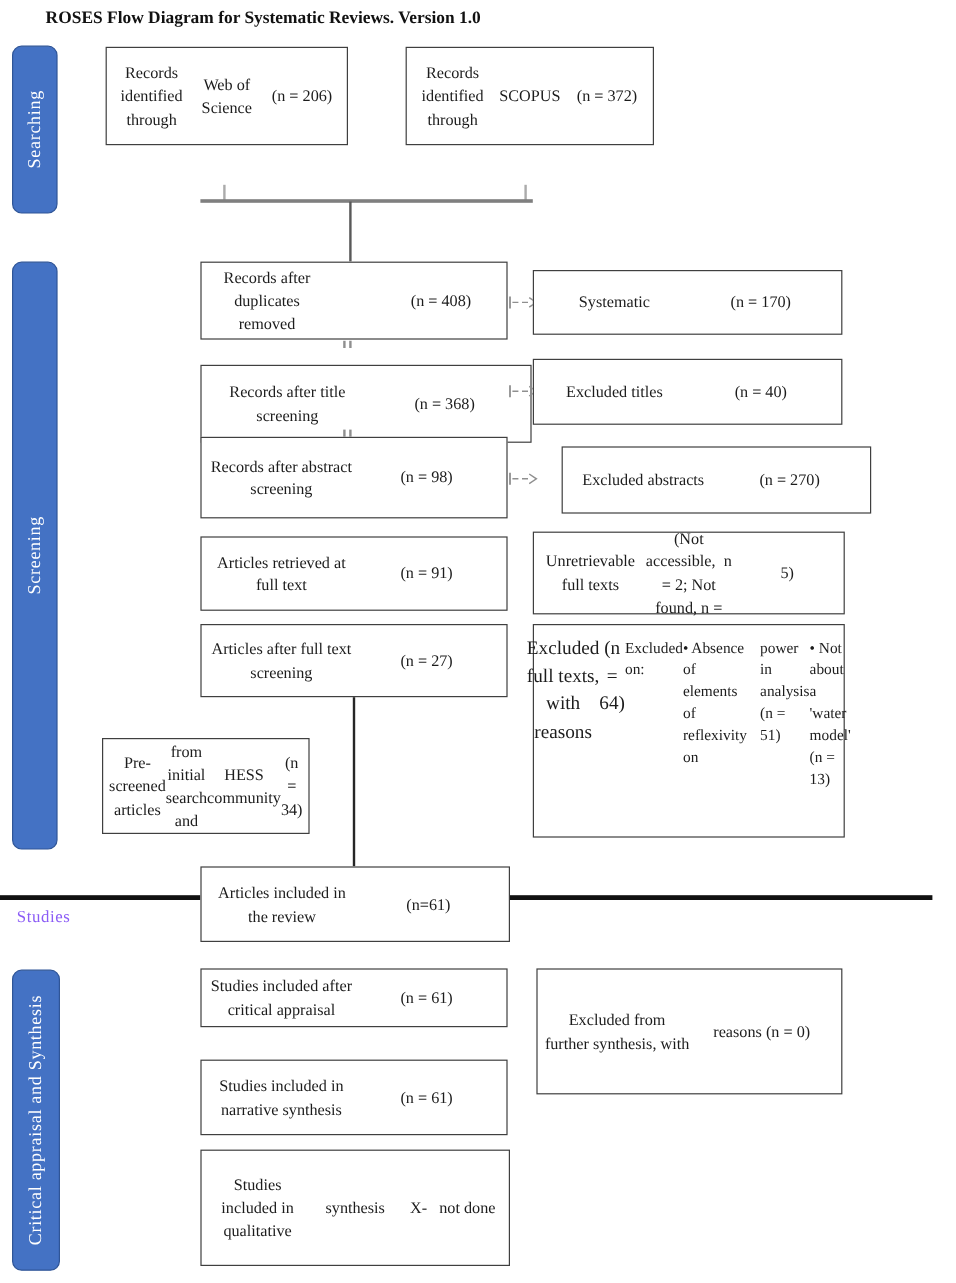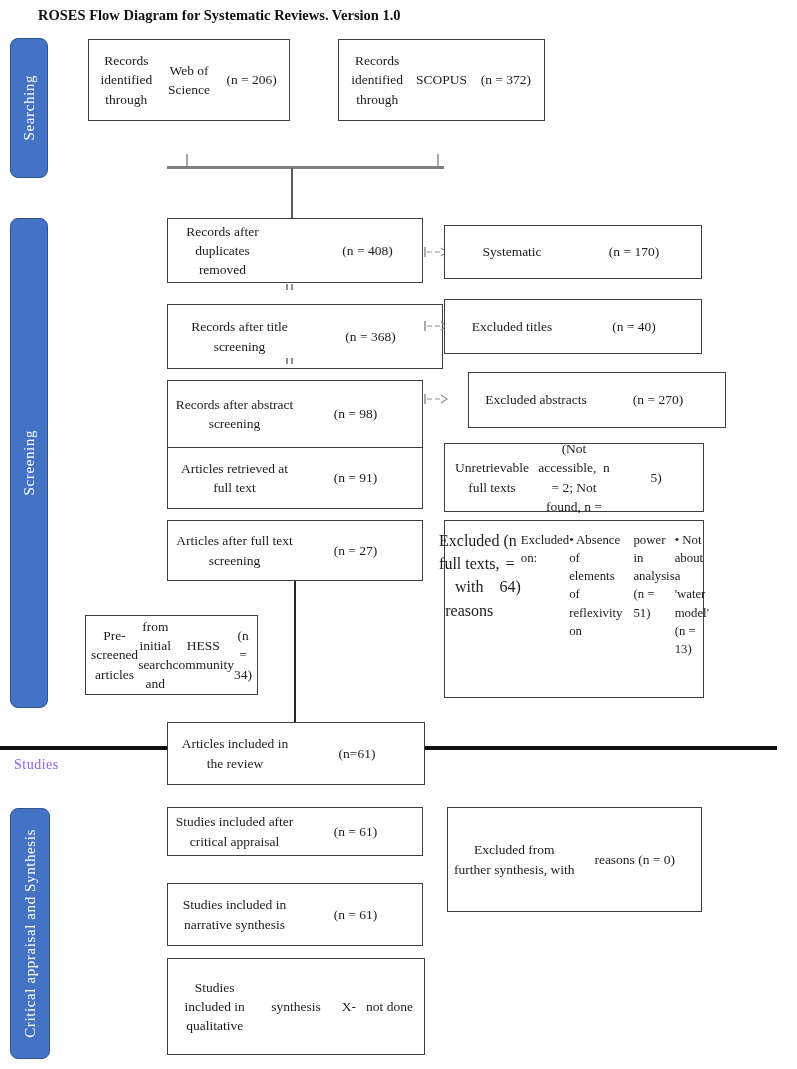--- a/index.html
+++ b/index.html
@@ -84,21 +84,21 @@
   <div class="line gray-v" style="left:291px;top:168px;width:2px;height:50px;"></div>
 
   <div class="box" style="left:167px;top:218px;width:256px;height:65px;gap:48px;">
     <div class="bl">Records after duplicates removed</div>
     <div class="bl">(n = 408)</div>
   </div>
   <div class="box" style="left:167px;top:304px;width:276px;height:65px;">
     <div class="bl">Records after title screening</div>
     <div class="bl">(n = 368)</div>
   </div>
-  <div class="box" style="left:167px;top:380px;width:256px;height:68px;">
+  <div class="box" style="left:167px;top:364px;width:256px;height:68px;">
     <div class="bl">Records after abstract screening</div>
     <div class="bl">(n = 98)</div>
   </div>
   <div class="box" style="left:167px;top:447px;width:256px;height:62px;">
     <div class="bl">Articles retrieved at full text</div>
     <div class="bl">(n = 91)</div>
   </div>
   <div class="box" style="left:167px;top:520px;width:256px;height:61px;">
     <div class="bl">Articles after full text screening</div>
     <div class="bl">(n = 27)</div>

